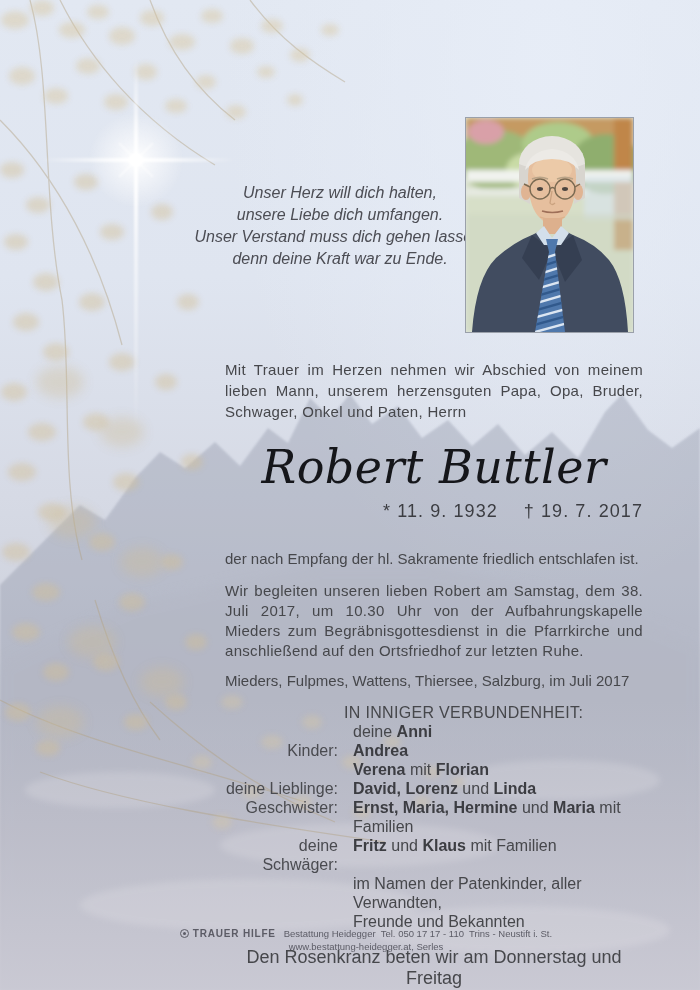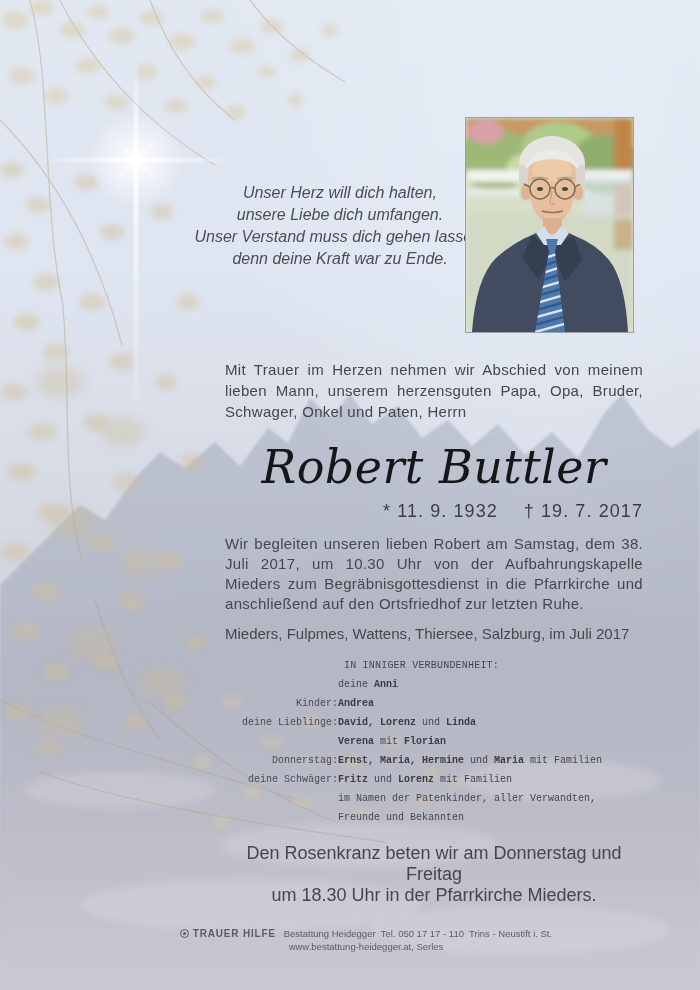--- a/index.html
+++ b/index.html
@@ -32,23 +32,23 @@
     margin:16px 0 0 0;text-align:center;font-family:"DejaVu Serif",serif;font-style:italic;
     font-weight:400;font-size:46px;line-height:58px;color:#15161a;letter-spacing:.01em;
   }
   .dates{margin-top:5px;text-align:right;font-size:18px;letter-spacing:.06em;color:#3c3d42;}
   .dates span{display:inline-block;}
   .dates .sep{width:26px;}
   .after{margin-top:26px !important;font-size:15px;line-height:21px;}
   .funeral{margin-top:12px !important;font-size:15px;line-height:20px;letter-spacing:.02em;}
   .places{margin-top:10px !important;font-size:15px;line-height:20px;}
   
-  .family{margin-top:12px;font-size:10px;line-height:19px;font-family:Liberation Mono, monospace;}
+  .family{margin-top:12px;font-size:16px;line-height:19px;}
   .fam-heading{margin-left:119px;letter-spacing:.02em;}
-  .fam-row{display:grid;grid-template-columns:113px 1fr;column-gap:0;}
+  .fam-row{display:grid;grid-template-columns:113px 1fr;column-gap:15px;}
   .fam-label{text-align:right;color:#4a4b50;}
   .fam-value b{font-weight:700;color:#3c3d42;}
   
   .rosary{margin-top:16px;text-align:center;font-size:18px;line-height:21px;}
   
   .footer{position:absolute;left:16px;top:928px;width:700px;text-align:center;color:#5c5c66;}
   .footer-line1{font-size:9.5px;white-space:pre-wrap;}
   .brand{font-weight:700;font-size:10px;letter-spacing:.08em;}
   .logo-dot{
     display:inline-block;width:7px;height:7px;border:1px solid #5c5c66;border-radius:50%;
@@ -309,51 +309,52 @@
 
   <div class="content">
     <p class="intro p-just">Mit Trauer im Herzen nehmen wir Abschied von meinem lieben Mann, unserem herzensguten Papa, Opa, Bruder, Schwager, Onkel und Paten, Herrn</p>
 
     <h1 class="name">Robert Buttler</h1>
 
     <div class="dates">
       <span>* 11. 9. 1932</span><span class="sep"></span><span>† 19. 7. 2017</span>
     </div>
 
+    <p class="after">der nach Empfang der hl. Sakramente friedlich entschlafen ist.</p>
 
     <p class="funeral p-just">Wir begleiten unseren lieben Robert am Samstag, dem 38. Juli 2017, um 10.30 Uhr von der Aufbahrungskapelle Mieders zum Begräbnisgottesdienst in die Pfarrkirche und anschließend auf den Ortsfriedhof zur letzten Ruhe.</p>
 
     <p class="places">Mieders, Fulpmes, Wattens, Thiersee, Salzburg, im Juli 2017</p>
 
     <div class="family">
       <div class="fam-heading">IN INNIGER VERBUNDENHEIT:</div>
       <div>
           <div class="fam-row">
             <span class="fam-label"></span>
             <span class="fam-value"><span>deine </span><b>Anni</b></span>
           </div>
           <div class="fam-row">
             <span class="fam-label">Kinder:</span>
             <span class="fam-value"><b>Andrea</b></span>
           </div>
           <div class="fam-row">
+            <span class="fam-label"></span>
+            <span class="fam-value"><b>Verena</b><span> mit </span><b>Florian</b></span>
+          </div>
+          <div class="fam-row">
             <span class="fam-label">deine Lieblinge:</span>
             <span class="fam-value"><b>David, Lorenz</b><span> und </span><b>Linda</b></span>
           </div>
           <div class="fam-row">
-            <span class="fam-label"></span>
-            <span class="fam-value"><b>Verena</b><span> mit </span><b>Florian</b></span>
-          </div>
-          <div class="fam-row">
-            <span class="fam-label">Donnerstag:</span>
+            <span class="fam-label">Geschwister:</span>
             <span class="fam-value"><b>Ernst, Maria, Hermine</b><span> und </span><b>Maria</b><span> mit Familien</span></span>
           </div>
           <div class="fam-row">
             <span class="fam-label">deine Schwäger:</span>
-            <span class="fam-value"><b>Fritz</b><span> und </span><b>Lorenz</b><span> mit Familien</span></span>
+            <span class="fam-value"><b>Fritz</b><span> und </span><b>Klaus</b><span> mit Familien</span></span>
           </div>
           <div class="fam-row">
             <span class="fam-label"></span>
             <span class="fam-value"><span>im Namen der Patenkinder, aller Verwandten,</span></span>
           </div>
           <div class="fam-row">
             <span class="fam-label"></span>
             <span class="fam-value"><span>Freunde und Bekannten</span></span>
           </div>
         </div>

